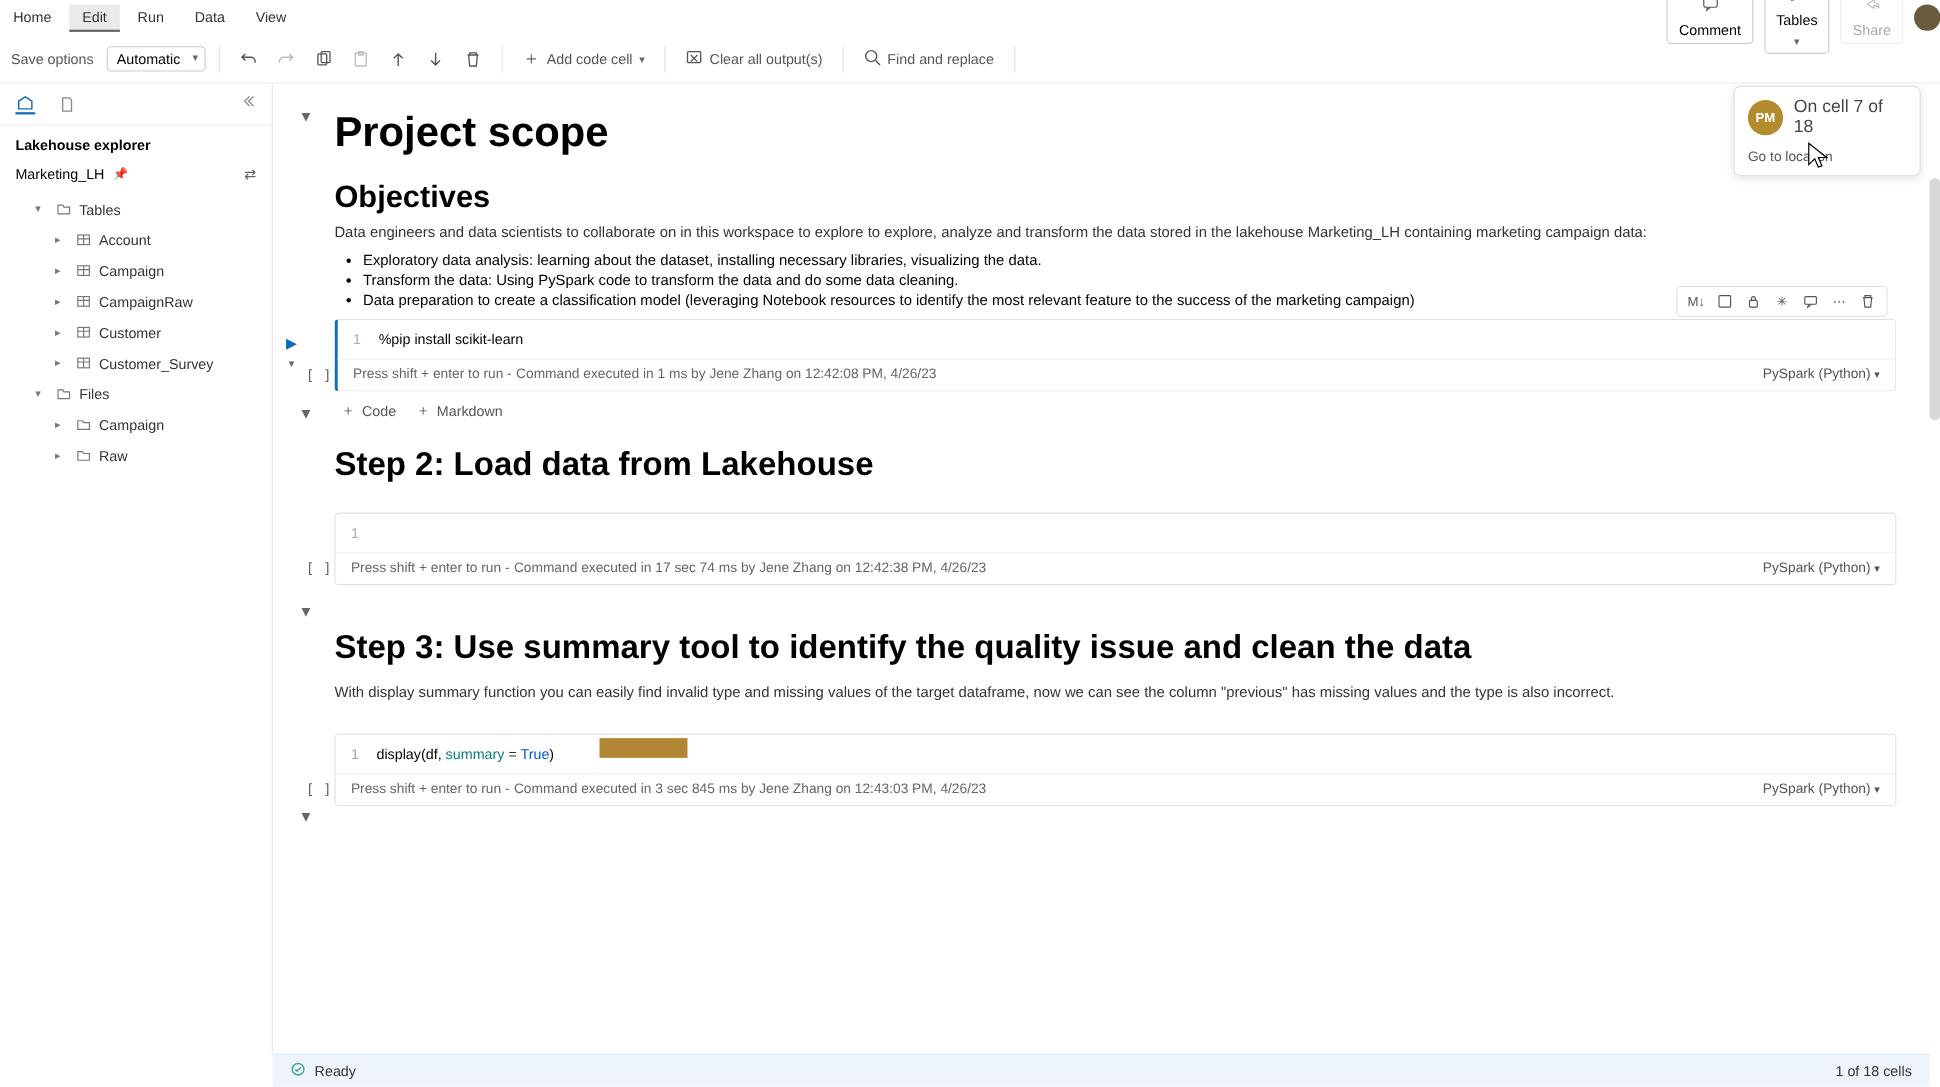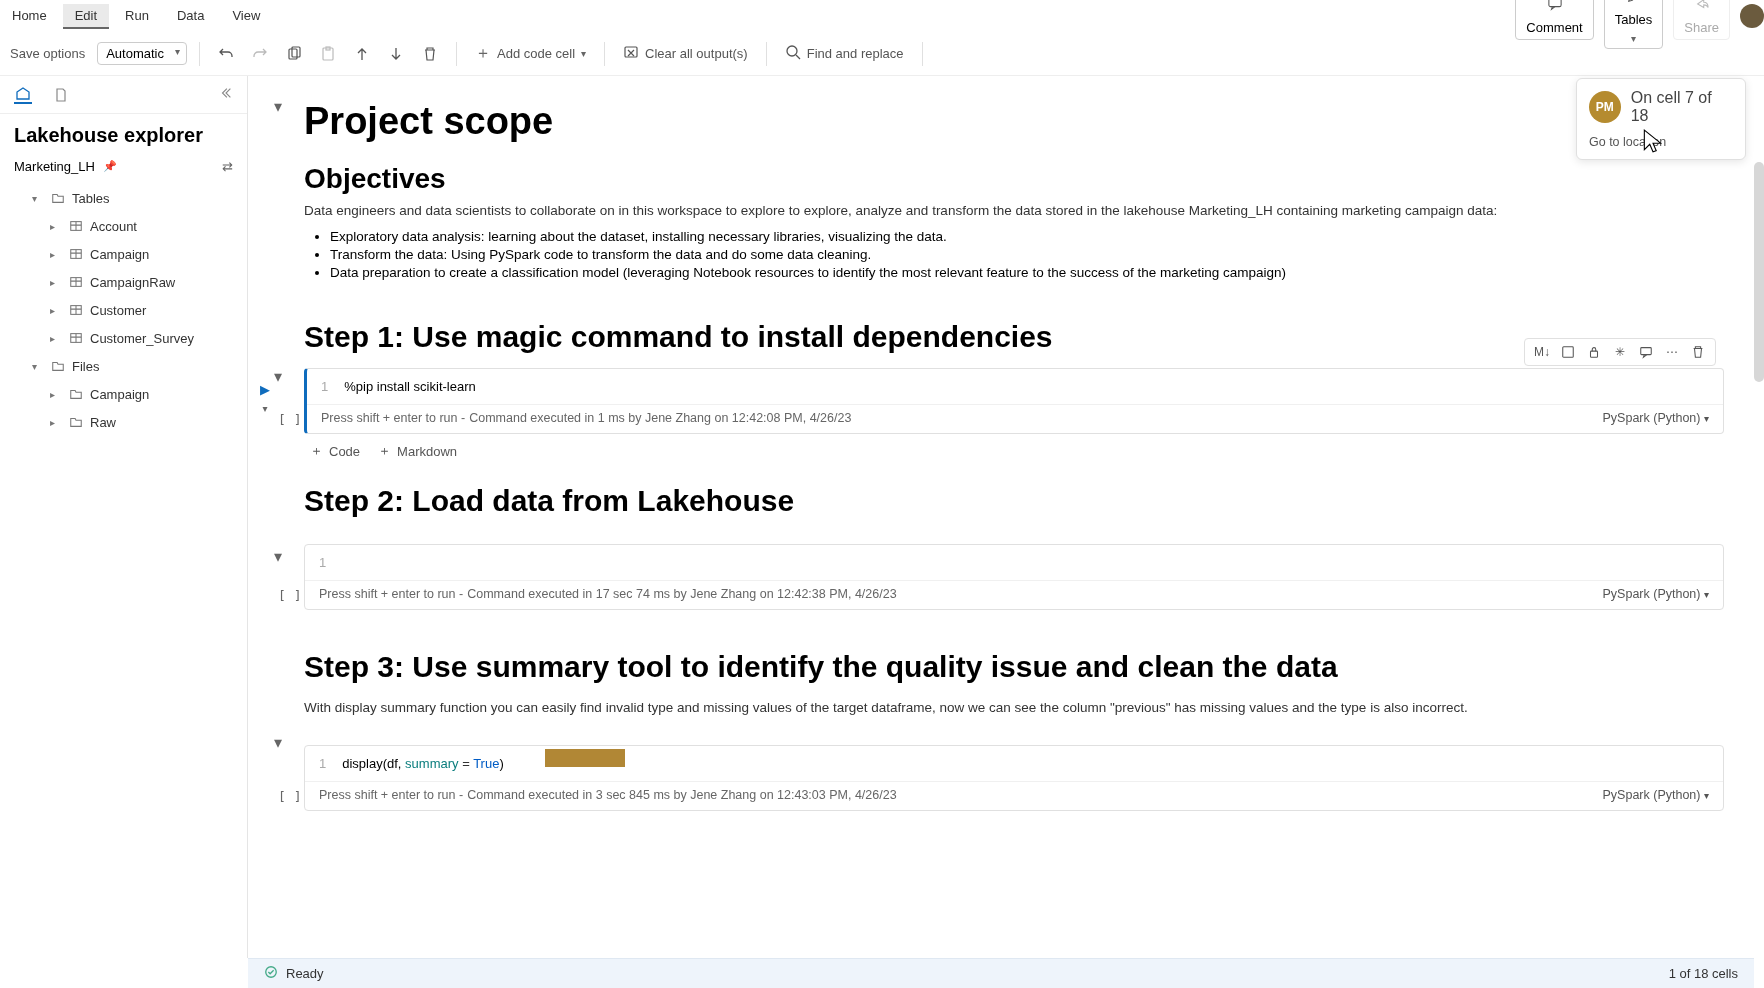--- a/index.html
+++ b/index.html
@@ -28,21 +28,21 @@
 
 
 .main { display: flex; height: calc(100% - 32px - 44px - 30px); }
 
 
 .sidebar { width: 248px; border-right: 1px solid #e5e5e5; display: flex; flex-direction: column; }
 .sidebar-tabs { height: 38px; display: flex; align-items: center; padding: 0 14px; gap: 20px; border-bottom: 1px solid #eee; }
 .sidebar-tab-icon { width: 18px; height: 18px; display: flex; align-items: center; justify-content: center; color: #555; }
 .sidebar-tab-icon.active { border-bottom: 2px solid #0f6cbd; padding-bottom: 2px; }
 .sidebar-collapse { margin-left: auto; color: #888; cursor: pointer; }
-.explorer-title { font-size: 20px; font-weight: 600; padding: 10px 14px 6px; }
+.explorer-title { font-size: 13px; font-weight: 600; padding: 10px 14px 6px; }
 .lakehouse-row { display: flex; align-items: center; padding: 6px 14px; font-size: 13px; gap: 8px; }
 .lakehouse-row .pin { color: #aaa; font-size: 11px; }
 .lakehouse-row .swap { margin-left: auto; color: #666; }
 .tree { padding: 4px 0 0 6px; }
 .tree-item { display: flex; align-items: center; padding: 6px 8px 6px 14px; font-size: 13px; color: #333; gap: 6px; cursor: pointer; }
 .tree-item.lvl1 { padding-left: 26px; }
 .tree-item.lvl2 { padding-left: 44px; }
 .chev { width: 12px; font-size: 10px; color: #777; }
 .folder-ic, .table-ic { width: 16px; height: 16px; display: inline-flex; align-items: center; justify-content: center; }
 
@@ -334,21 +334,20 @@
 
       <div class="h2-title">Objectives</div>
       <div class="para">Data engineers and data scientists to collaborate on in this workspace to explore to explore, analyze and transform the data stored in the lakehouse Marketing_LH containing marketing campaign data:</div>
       <ul class="obj-list">
         <li>Exploratory data analysis: learning about the dataset, installing necessary libraries, visualizing the data.</li>
         <li>Transform the data: Using PySpark code to transform the data and do some data cleaning.</li>
         <li>Data preparation to create a classification model (leveraging Notebook resources to identify the most relevant feature to the success of the marketing campaign)</li>
       </ul>
 
       <span class="section-caret" style="top:290px;">▾</span>
-      <div class="h1-step">Step 1: Use magic command to install dependencies</div>
 
       <div class="cell-wrap">
         <div class="cell-toolbar">
           <span class="cell-tb-ic">M↓</span>
           <span class="cell-tb-ic">
               <svg width="14" height="14" viewBox="0 0 16 16" fill="none" stroke="#555" stroke-width="1.2">
                 <rect x="2" y="2" width="12" height="12" rx="1"></rect>
               </svg>
             </span>
           <span class="cell-tb-ic">

